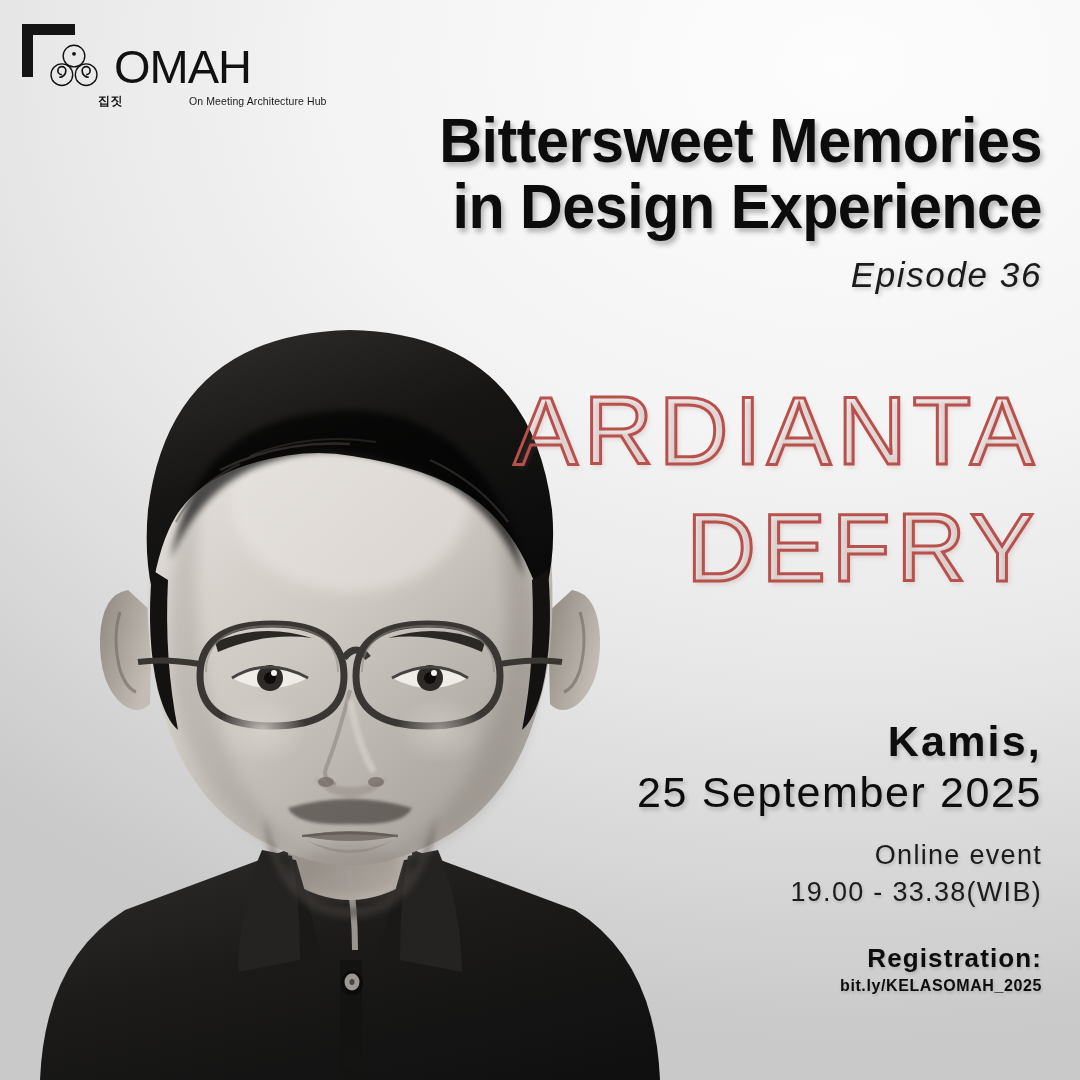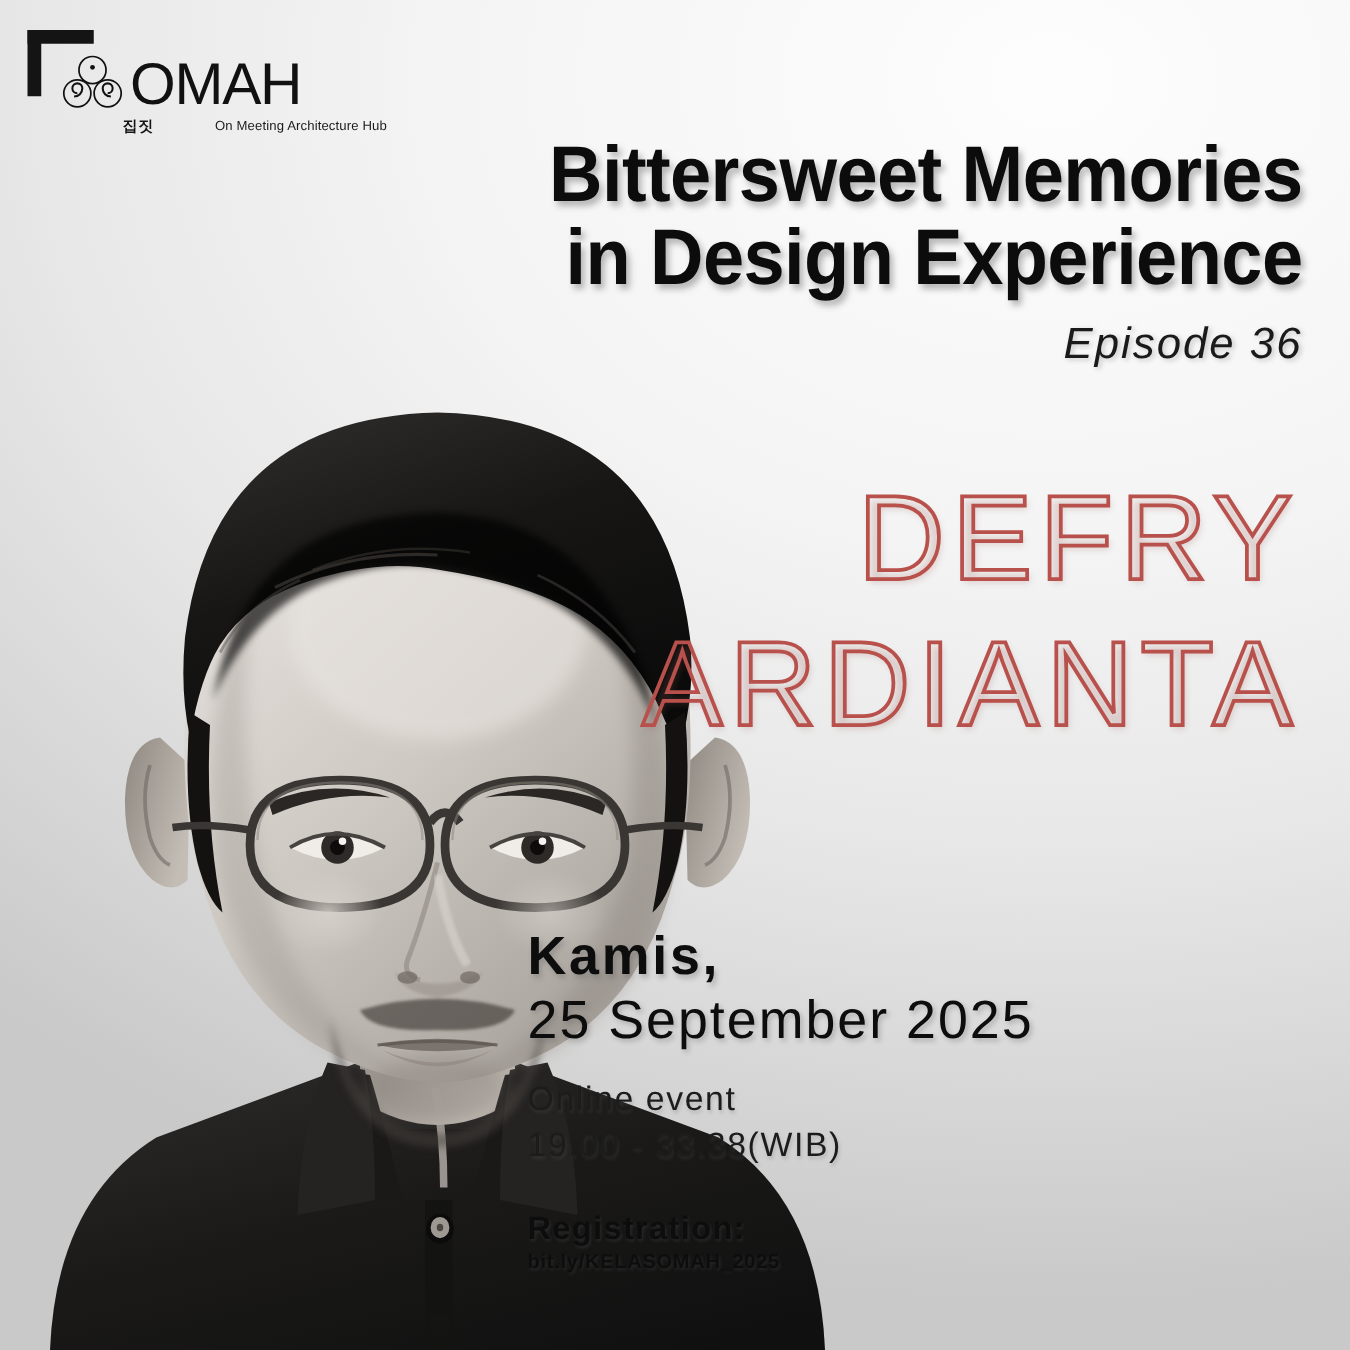--- a/index.html
+++ b/index.html
@@ -34,35 +34,35 @@
     position: absolute;
     left: 48px;
     top: 40px;
     display: flex;
     flex-direction: column;
     align-items: flex-start;
   }
   .logo-row {
     display: flex;
     align-items: center;
-    gap: 4px;
+    gap: 14px;
   }
   .logo-mark { width: 52px; height: 52px; display:block; }
   .logo-word {
     font-family: "Liberation Sans", sans-serif;
     font-size: 47px;
     font-weight: 400;
     letter-spacing: -1px;
     color: #111111;
     line-height: 1;
   }
   .logo-tagline-row {
     display: flex;
     align-items: center;
-    gap: 5px;
+    gap: 22px;
     margin-top: 3px;
     margin-left: 50px;
   }
   .logo-cjk {
     font-size: 12px;
     color: #151515;
     line-height: 1;
     font-weight: 700;
     letter-spacing: 0.5px;
   }
@@ -135,22 +135,22 @@
     -webkit-text-stroke: 3px #b8504b;
     text-stroke: 3px #b8504b;
     white-space: nowrap;
     text-shadow: 2px 3px 5px rgba(150,90,88,0.22);
   }
 
   
   .details {
     position: absolute;
     right: 38px;
-    top: 740px;
-    text-align: left;
+    top: 716px;
+    text-align: right;
     width: 620px;
   }
   .day {
     font-size: 43px;
     font-weight: 700;
     color: #0d0d0d;
     letter-spacing: 2.2px;
     line-height: 1.18;
     text-shadow: 2px 3px 4px rgba(90,90,90,0.32);
   }
@@ -345,22 +345,22 @@
     </svg>
   </div>
 
   <div class="title-block">
     <div class="title-line">Bittersweet Memories</div>
     <div class="title-line">in Design Experience</div>
     <div class="episode">Episode 36</div>
   </div>
 
   <div class="speaker">
+    <div class="speaker-line">ARDIANTA</div>
     <div class="speaker-line">DEFRY</div>
-    <div class="speaker-line">ARDIANTA</div>
   </div>
 
   <div class="details">
     <div class="day">Kamis,</div>
     <div class="date">25 September 2025</div>
     <div class="meta-block">
       <div class="meta">Online event</div>
       <div class="meta">19.00 - 33.38(WIB)</div>
     </div>
     <div class="reg-block">

